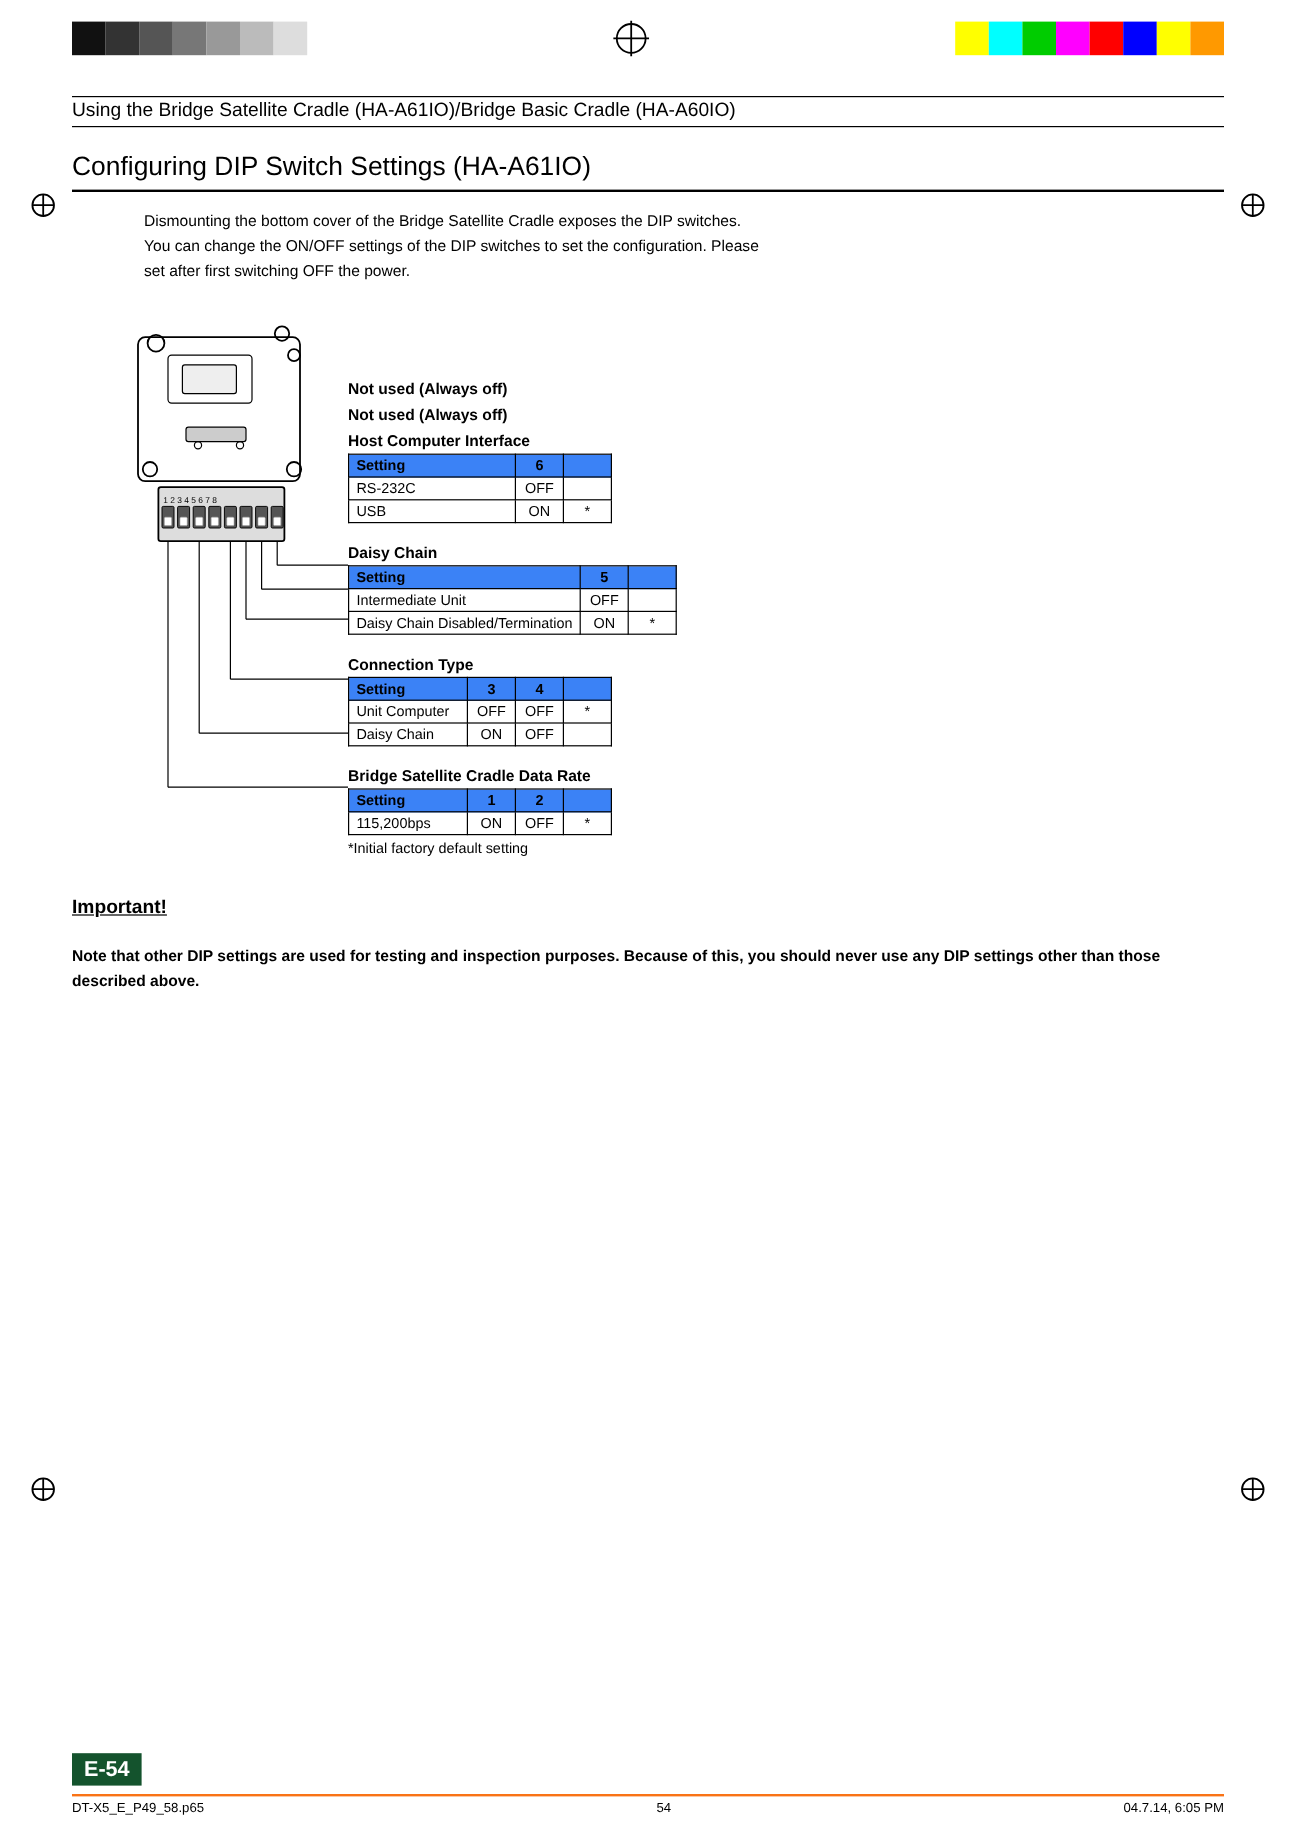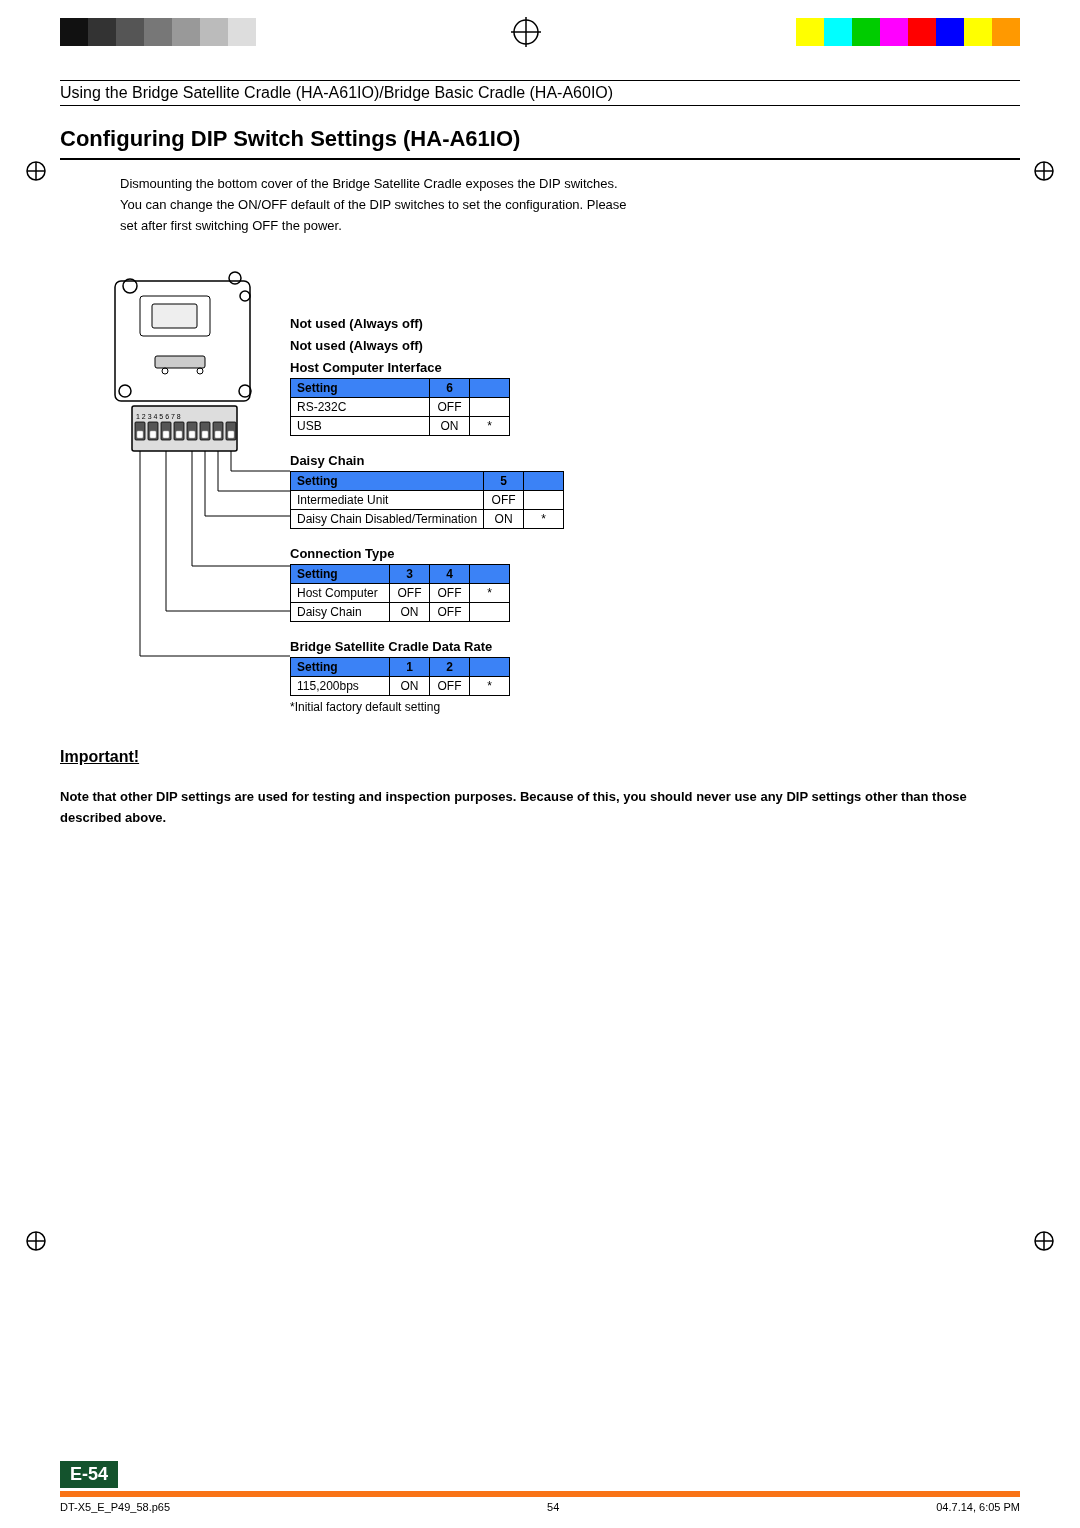--- a/index.html
+++ b/index.html
@@ -38,21 +38,21 @@
     .page-header {
       border-top: 1px solid #000;
       border-bottom: 1px solid #000;
       padding: 3px 0;
       font-size: 16px;
       margin-bottom: 20px;
     }
 
     .section-title {
       font-size: 22px;
-      font-weight: bold;
+      font-weight: normal;
       margin-bottom: 14px;
       border-bottom: 2px solid #000;
       padding-bottom: 6px;
     }
 
     .intro-text {
       font-size: 13px;
       line-height: 1.6;
       margin-left: 60px;
       margin-bottom: 20px;
@@ -141,21 +141,21 @@
 
     
     .page-footer {
       position: absolute;
       bottom: 15px;
       left: 60px;
       right: 60px;
       display: flex;
       justify-content: space-between;
       font-size: 11px;
-      border-top: 6px solid #f97316;
+      border-top: 2px solid #f97316;
       padding-top: 4px;
     }
 
     .factory-default {
       font-size: 12px;
       margin-top: 4px;
     }
 
     .tables-wrapper {
       display: flex;
@@ -233,21 +233,21 @@
 <div class="page-content">
 
   <div class="page-header">
     <span>Using the Bridge Satellite Cradle (HA-A61IO)/Bridge Basic Cradle (HA-A60IO)</span>
   </div>
 
   <div class="section-title">Configuring DIP Switch Settings (HA-A61IO)</div>
 
   <div class="intro-text">
     <span>Dismounting the bottom cover of the Bridge Satellite Cradle exposes the DIP switches.</span><br>
-    <span>You can change the ON/OFF default of the DIP switches to set the configuration. Please</span><br>
+    <span>You can change the ON/OFF settings of the DIP switches to set the configuration. Please</span><br>
     <span>set after first switching OFF the power.</span>
   </div>
 
   <div class="diagram-area">
 
     <div class="device-drawing">
       <svg width="200" height="430" viewBox="0 0 200 430">
 
         <circle cx="40" cy="30" r="7" fill="none" stroke="#000" stroke-width="1.5"></circle>
         <circle cx="145" cy="22" r="6" fill="none" stroke="#000" stroke-width="1.5"></circle>
@@ -372,21 +372,21 @@
           <thead>
             <tr>
               <th>Setting</th>
               <th class="num-col">3</th>
               <th class="num-col">4</th>
               <th class="num-col"></th>
             </tr>
           </thead>
           <tbody>
             <tr>
-              <td>Host Computer</td>
+              <td>Unit Computer</td>
               <td class="num-col">OFF</td>
               <td class="num-col">OFF</td>
               <td class="num-col asterisk">*</td>
             </tr>
             <tr>
               <td>Daisy Chain</td>
               <td class="num-col">ON</td>
               <td class="num-col">OFF</td>
               <td class="num-col asterisk"></td>
             </tr>

